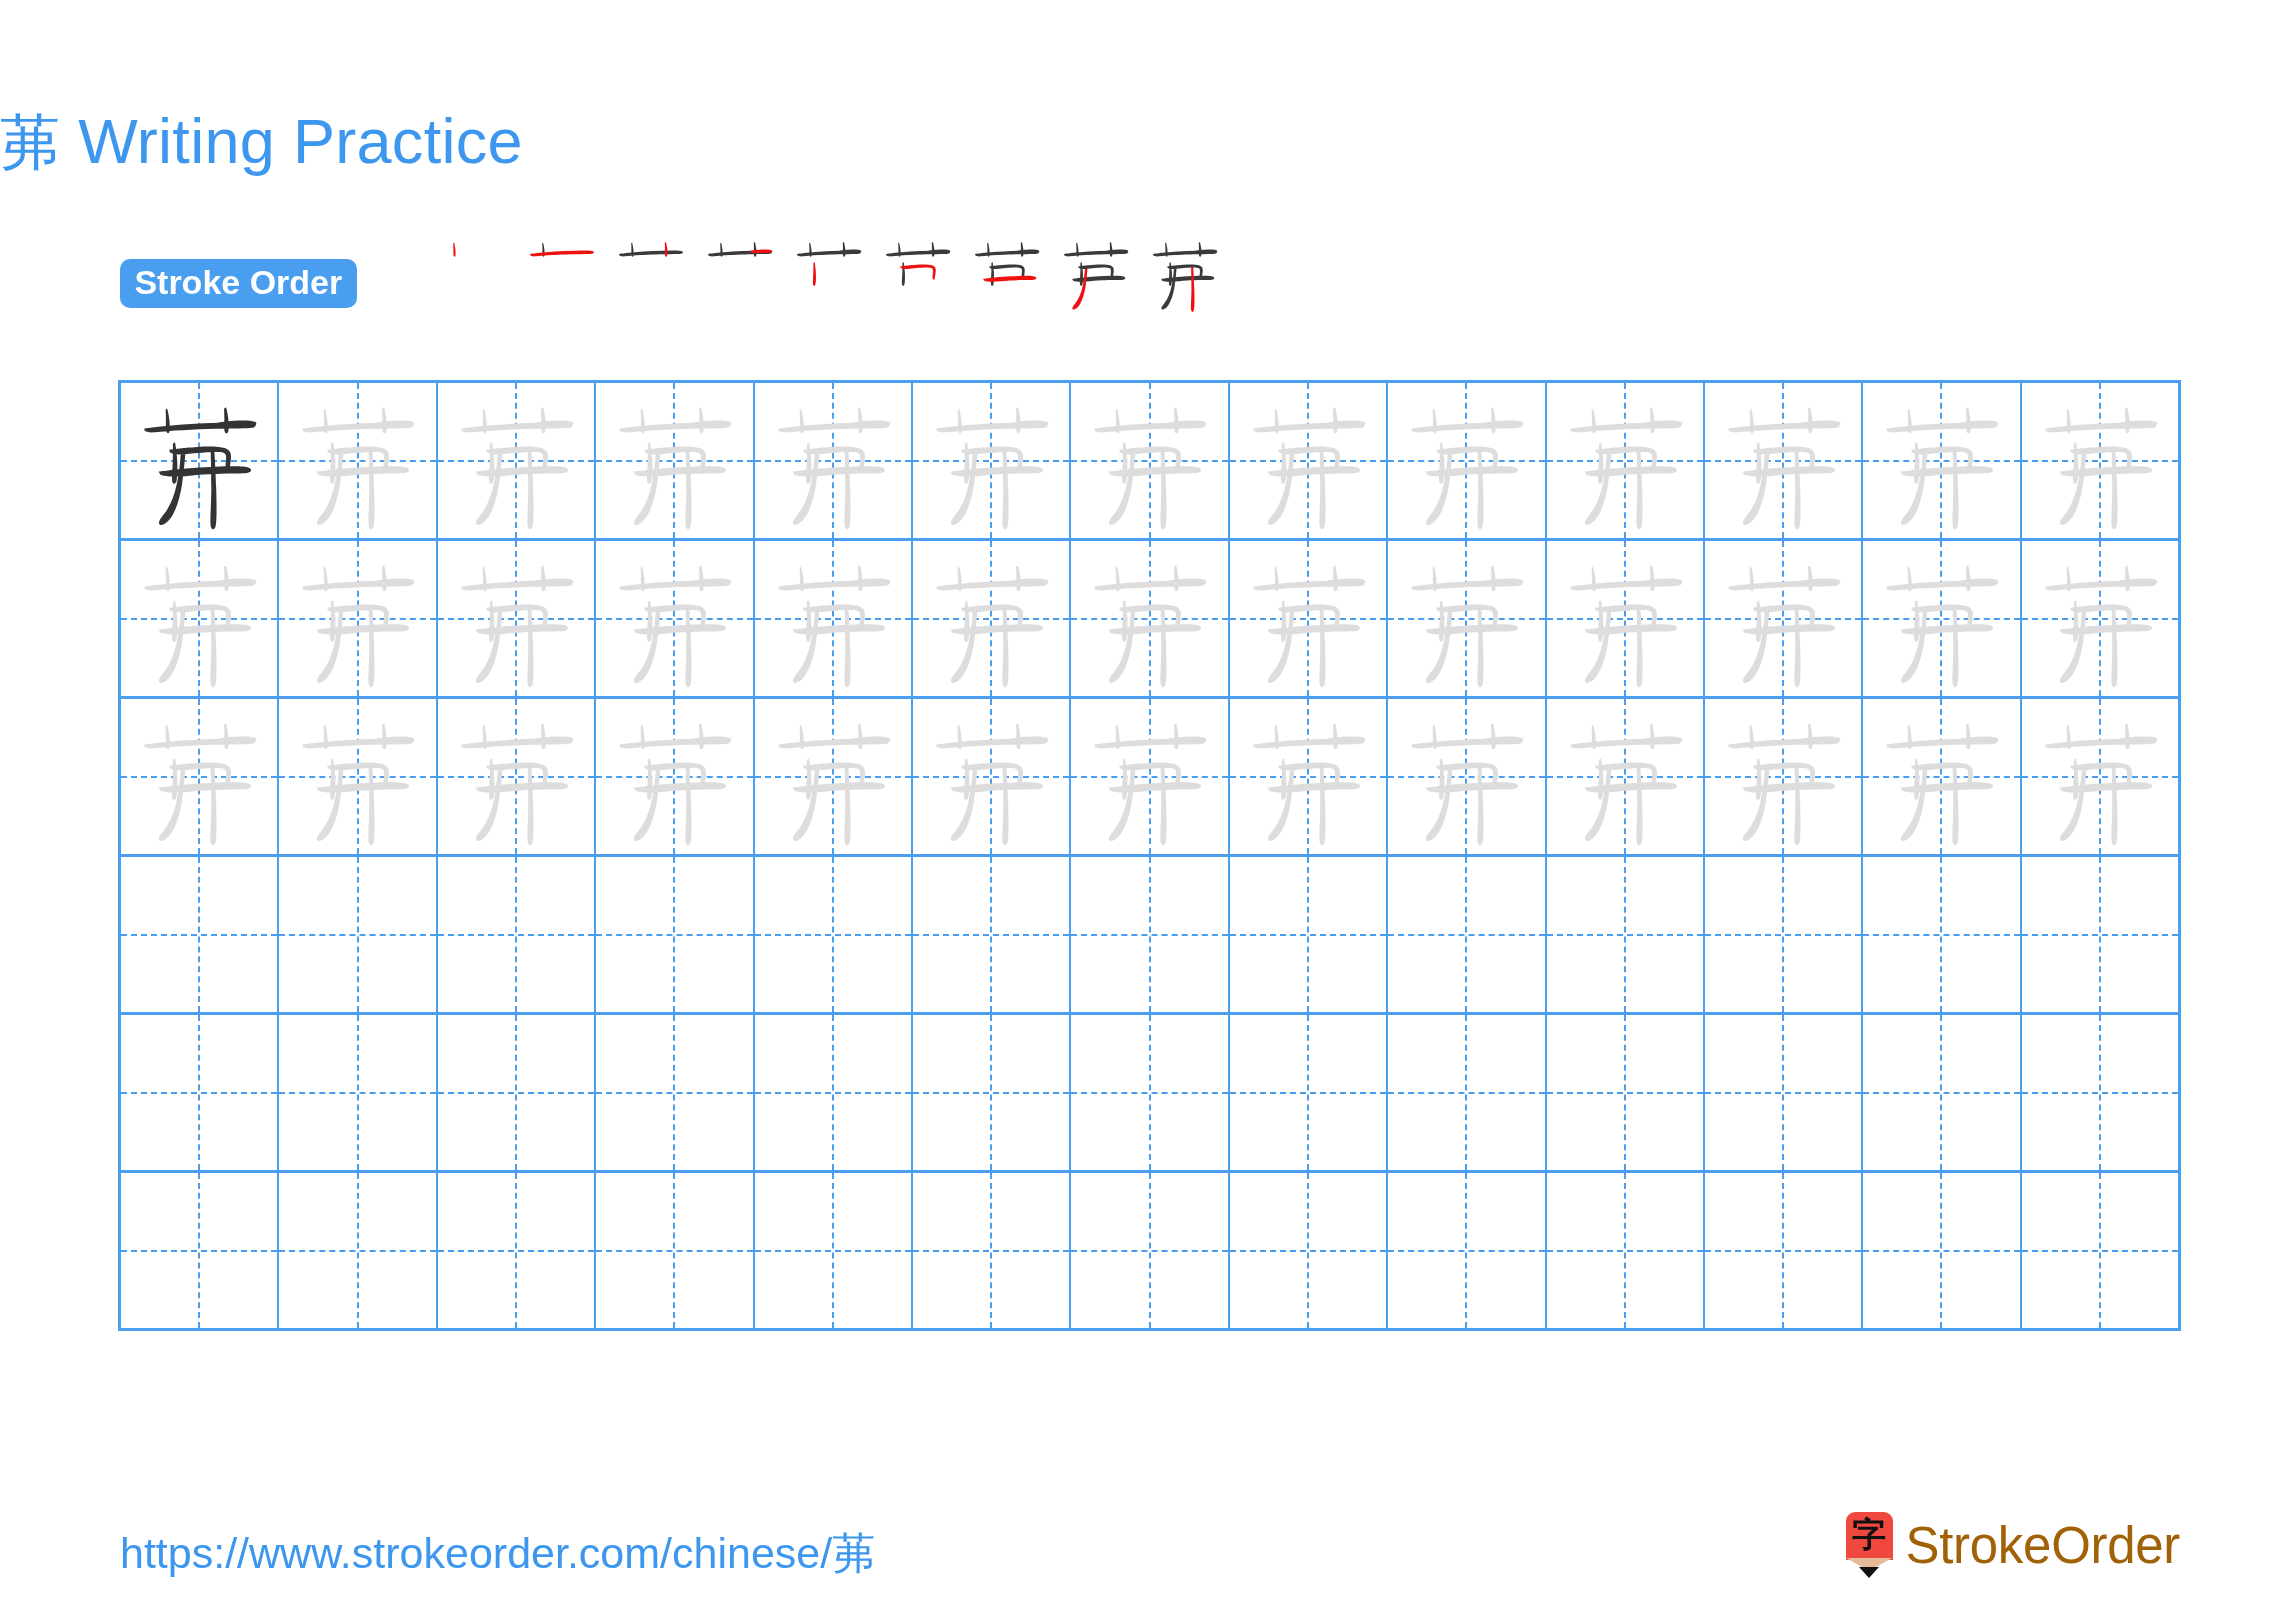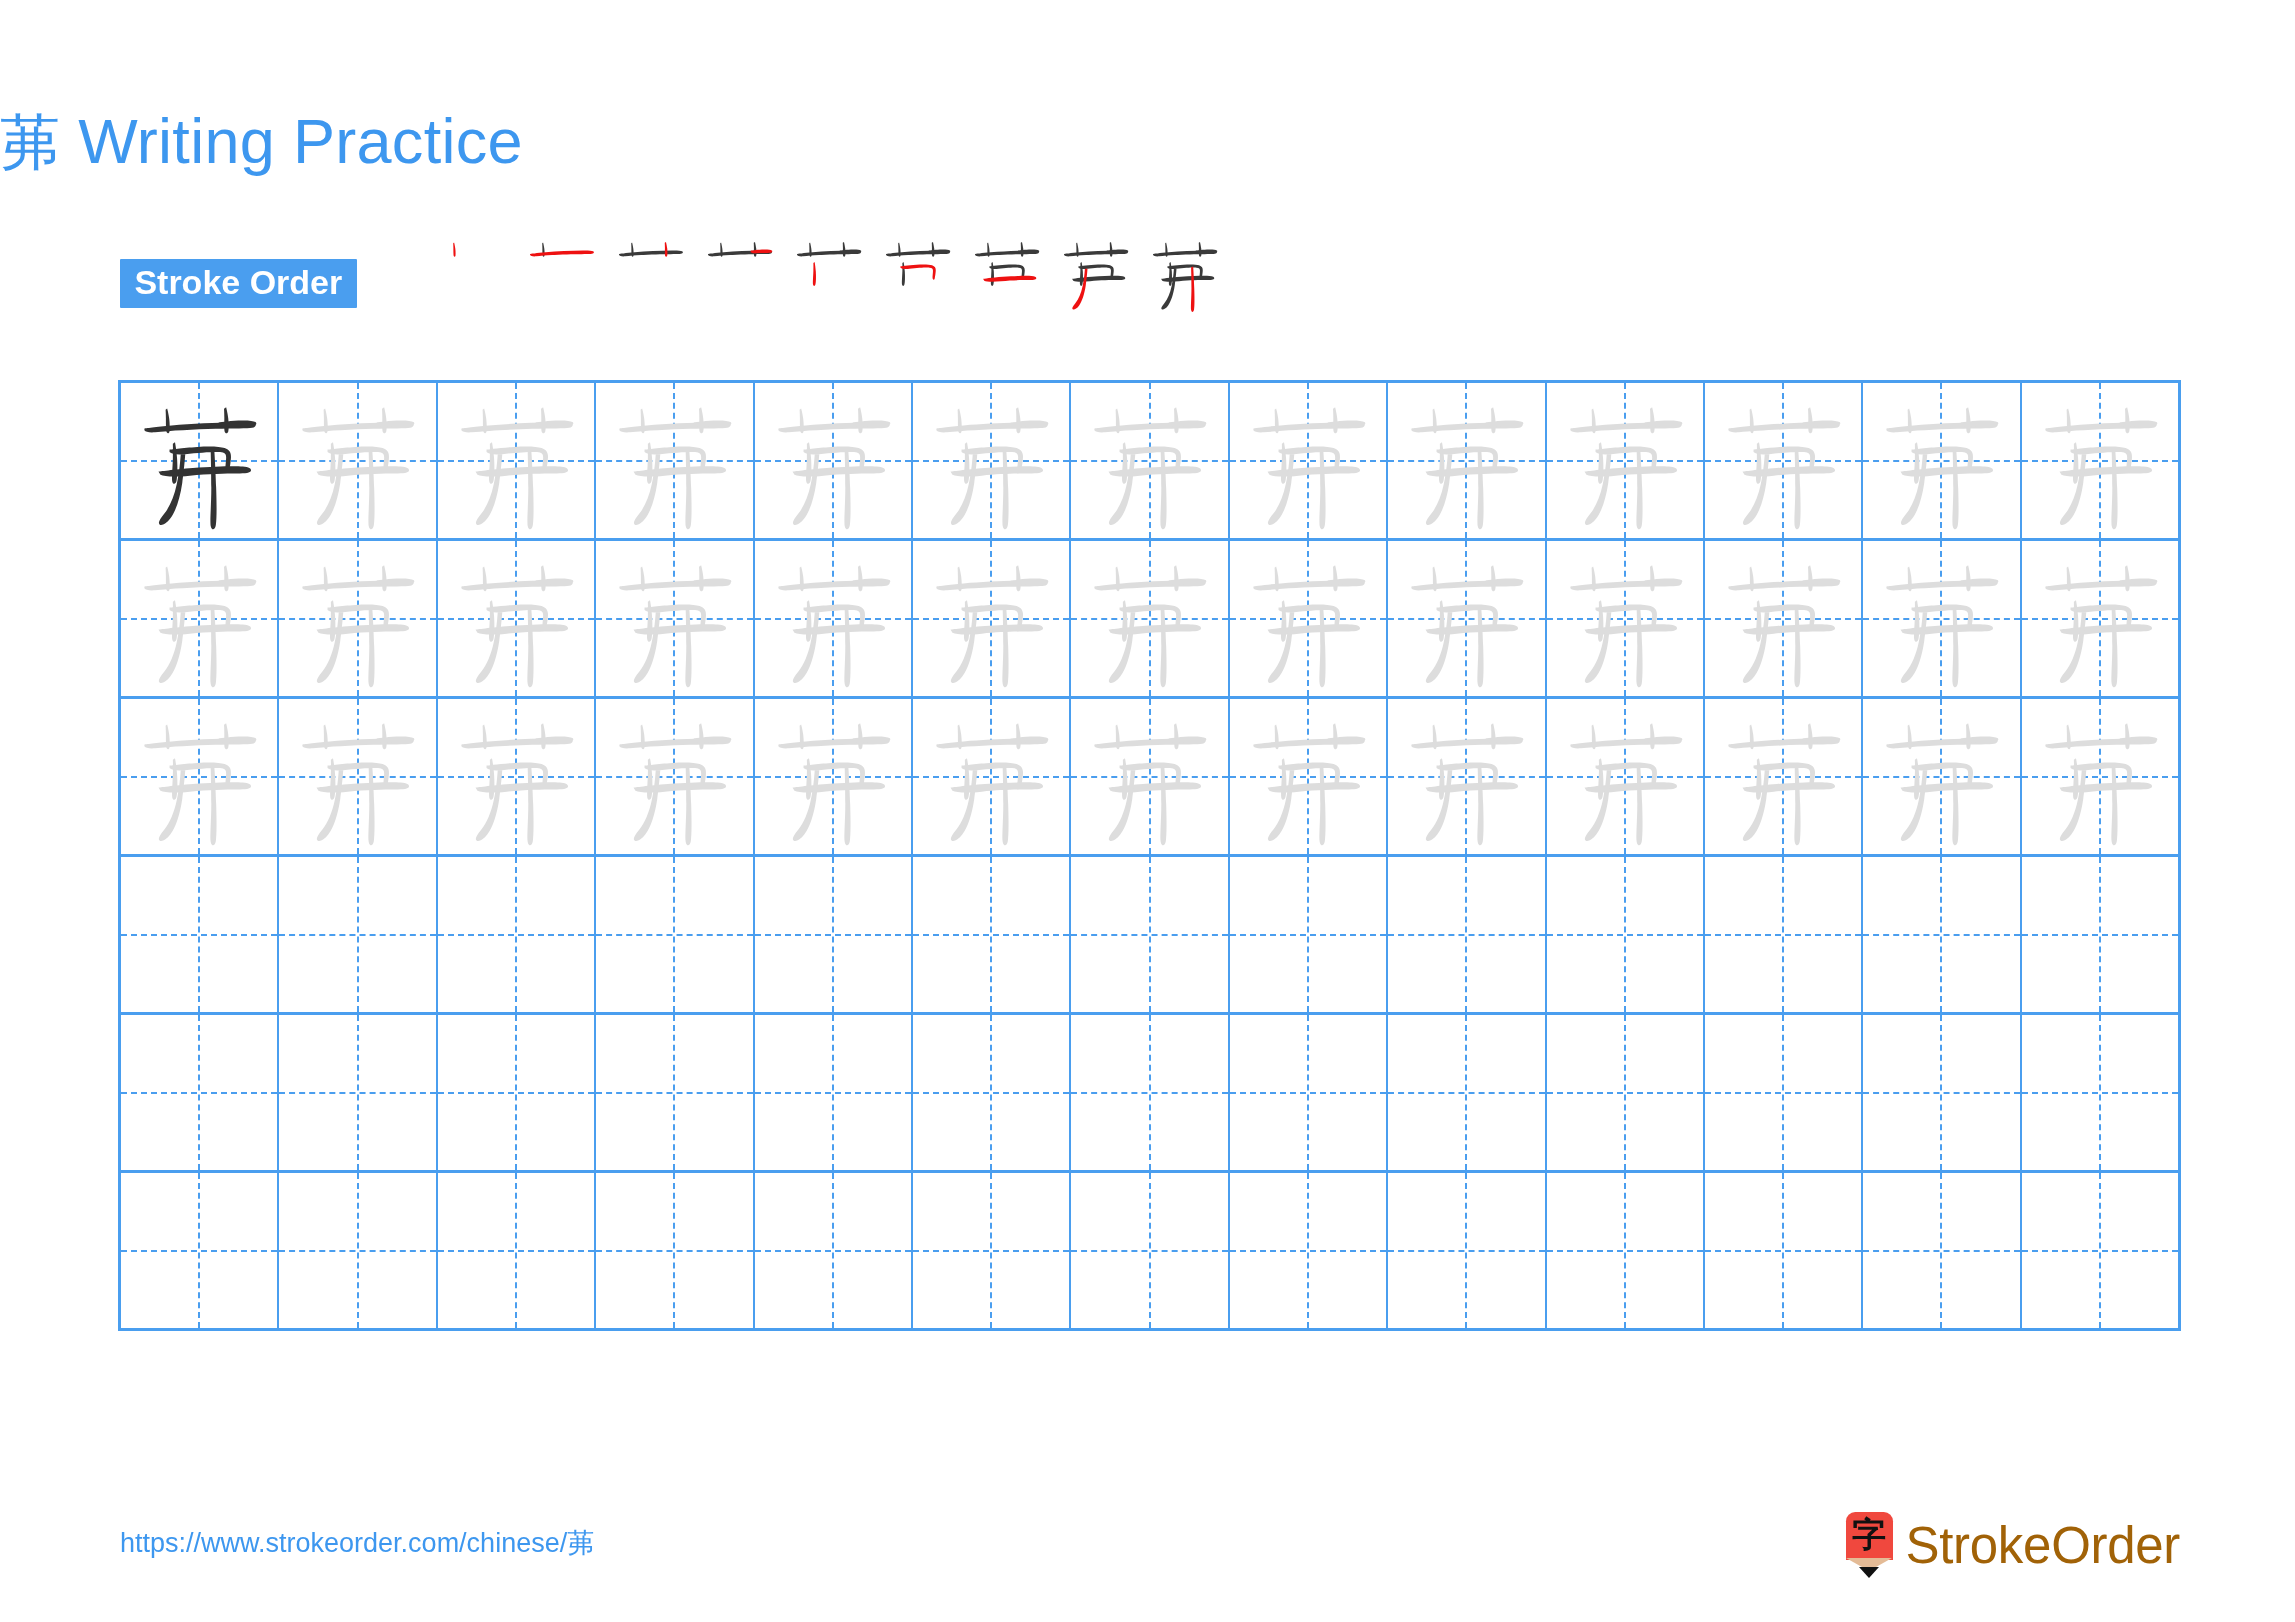--- a/index.html
+++ b/index.html
@@ -43,21 +43,21 @@
   }
   .so-badge {
     position: absolute;
     left: 0;
     top: 5.2px;
     background: #4a9eef;
     color: #ffffff;
     font-size: 34px;
     font-weight: 600;
     padding: 5.9px 14.4px 9.2px 14.4px;
-    border-radius: 1px;
+    border-radius: 10px;
     line-height: 1;
     white-space: nowrap;
   }
   .so-strip {
     position: absolute;
     left: 308px;
     top: -34px;
     display: flex;
     align-items: flex-start;
   }
@@ -141,21 +141,21 @@
     display: block;
   }
   .glyph-model path { fill: #333333; }
   .glyph-trace path { fill: #dddddd; }
 
   
   .footer-url {
     position: absolute;
     left: 120px;
     top: 1525px;
-    font-size: 27px;
+    font-size: 43px;
     color: #3d97ef;
     white-space: nowrap;
     letter-spacing: 0px;
   }
   .brand {
     position: absolute;
     right: 115px;
     top: 1512px;
     display: flex;
     align-items: center;

